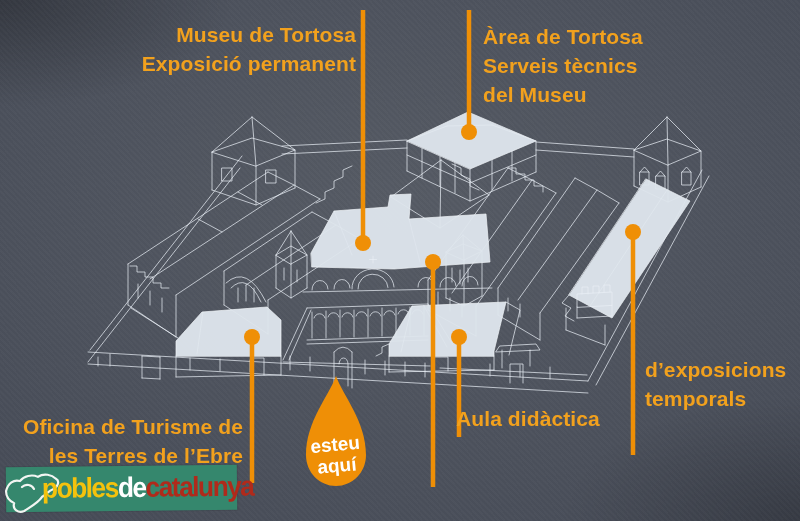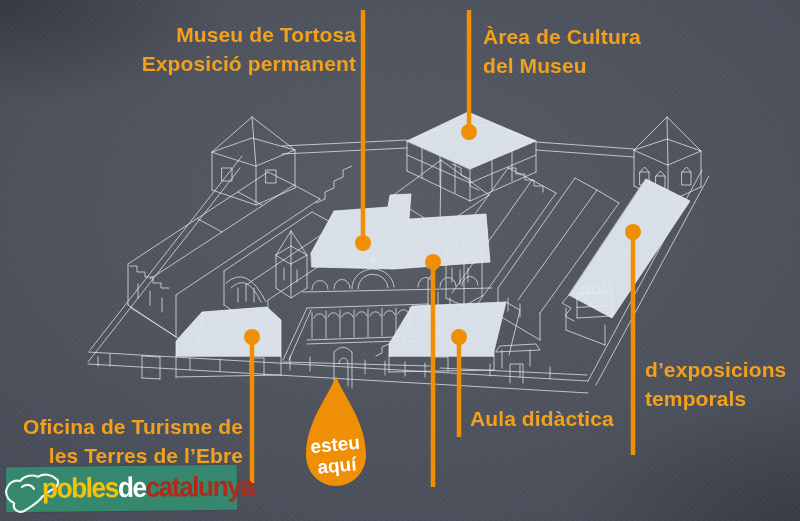--- a/index.html
+++ b/index.html
@@ -194,30 +194,31 @@
       <path d="M336,376 C343,396 366,421 366,455 C366,472.3 352.6,486 336,486 C319.4,486 306,472.3 306,455 C306,421 329,396 336,376 Z"></path>
     </g>
   </svg>
 
   <div class="lbl right" style="right:444px;top:20px;">
     <div>Museu de Tortosa</div>
     <div>Exposició permanent</div>
   </div>
 
   <div class="lbl" style="left:483px;top:22px;">
-    <div>Àrea de Cultura</div>
+    <div>Àrea de Tortosa</div>
+    <div>Serveis tècnics</div>
     <div>del Museu</div>
   </div>
 
   <div class="lbl right" style="right:557px;top:412px;margin-left:40px;">
     <div>Oficina de Turisme de</div>
     <div>les Terres de l’Ebre</div>
   </div>
 
-  <div class="lbl" style="left:470px;top:404px;">
+  <div class="lbl" style="left:456px;top:404px;">
     <div>Aula didàctica</div>
   </div>
 
 
   <div class="lbl" style="left:645px;top:355px;">
     <div>d’exposicions</div>
     <div>temporals</div>
   </div>
 
   <div class="marker-text" style="left:296px;top:434px;width:80px;">

